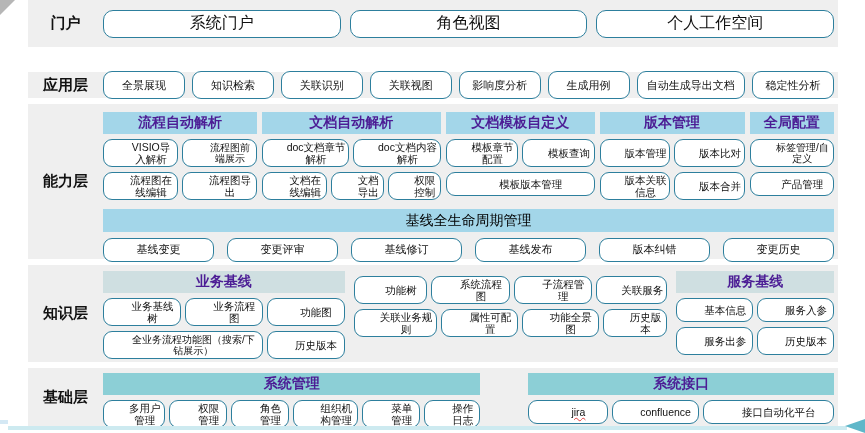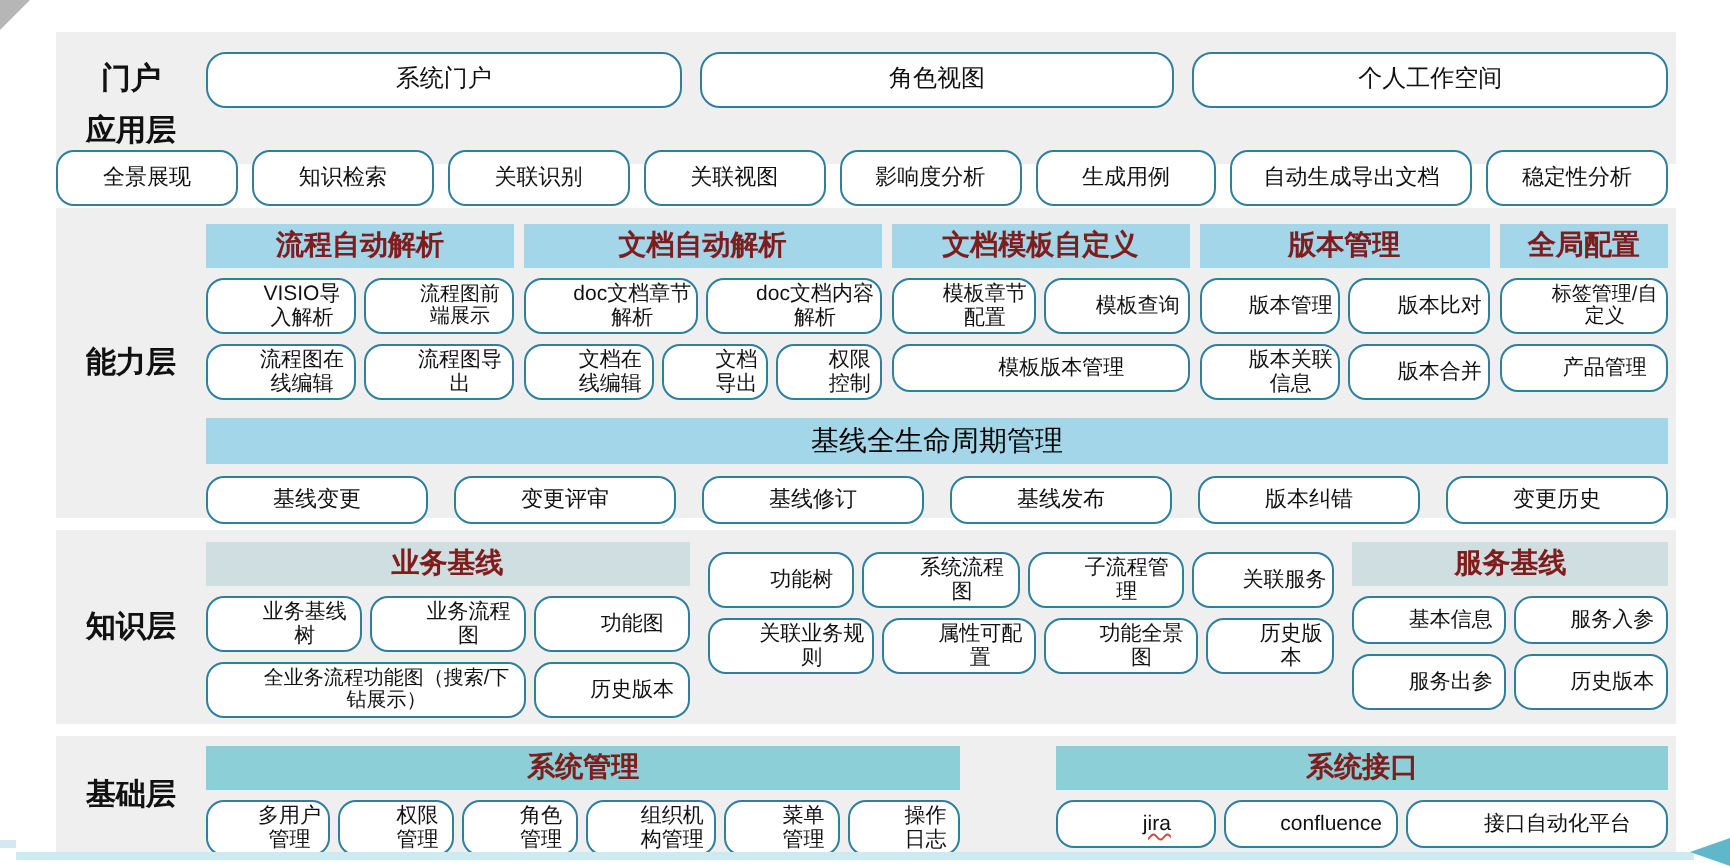--- a/index.html
+++ b/index.html
@@ -7,59 +7,59 @@
   .canvas { position:relative; width:865px; height:433px; background:#ffffff; overflow:hidden; }
 
   .corner-fold { position:absolute; top:0; left:0; width:0; height:0;
     border-top:15px solid #b6b6b6; border-right:15px solid transparent; }
 
   .band { position:absolute; left:28px; width:810px; background:#efefef; display:flex; }
   .band-label { width:75px; display:flex; align-items:center; justify-content:center;
     font-weight:bold; font-size:15px; color:#111; flex:none; }
   .band-content { flex:1; padding-right:4px; }
 
-  #band-portal { top:16px;  height:47px; }
-  #band-app { top:56px; height:26px;flex-direction:column; }
+  #band-portal { top:0;  height:47px; }
+  #band-app { top:72px; height:26px; }
   #band-capability { top:104px; height:155px; }
   #band-knowledge { top:265px; height:97px; }
   #band-foundation { top:368px; height:59px; }
 
   .btn { background:#ffffff; border:1.5px solid #2d7f9d; border-radius:9px;
     display:flex; align-items:center; justify-content:center; text-align:center;
     font-size:11px; color:#111; padding:1px 2px; font-family:inherit; cursor:pointer;
     line-height:1.15; white-space:normal; }
 
   .hrow { display:flex; align-items:center; height:100%; }
   #band-portal .hrow { gap:9px; }
-  #band-portal .btn { flex:1; height:28px; border-radius:10px; font-size:12px; }
+  #band-portal .btn { flex:1; height:28px; border-radius:10px; font-size:16px; }
   #band-app .hrow { gap:7px; }
   #band-app .btn { flex:1; height:28px; }
 
   .groups-row { display:flex; }
   #band-capability .groups-row { gap:5px; padding-top:8px; }
   #band-knowledge .groups-row { gap:9px; padding-top:6px; }
   #band-foundation .groups-row { padding-top:5px; }
 
   .group { display:flex; flex-direction:column; }
   .group-header { height:22px; display:flex; align-items:center; justify-content:center;
-    font-weight:bold; font-size:14px; color:#7f1d1d; }
+    font-weight:bold; font-size:14px; color:#4c1d95; }
   #band-capability .group-header { background:#a3d6e9; }
   #band-knowledge .group-header { background:#cfdfe1; }
   #band-foundation .group-header { background:#8ccfd6; }
 
   .g-row { display:flex; gap:4px; margin-top:5px; }
   .g-row .btn { flex:1; min-height:24px; font-size:10.5px;padding-left:23px; }
   #band-capability .g-row.r1 .btn { min-height:28px; }
   #band-knowledge .g-row.r2 .btn { min-height:28px; }
   .btn.two-line { font-size:10px; }
 
   .baseline-header { margin-top:9px; height:23px; background:#a3d6e9; display:flex;
     align-items:center; justify-content:center; font-weight:normal; font-size:14px; }
   .baseline-row { display:flex; gap:13px; margin-top:6px; }
-  .baseline-row .btn { flex:1; height:24px; }
+  .baseline-row .btn { flex:1; height:24px;font-family:Liberation Mono, monospace; }
 
   .squiggle { text-decoration-line:underline; text-decoration-style:wavy;
     text-decoration-color:#e04040; text-decoration-thickness:1px; }
 
   .bottom-line { position:absolute; left:8px; right:18px; bottom:3px; height:4px; background:#cdeaf0; }
   .bottom-arrow { position:absolute; right:0; bottom:0; width:0; height:0;
     border-right:20px solid #5fb7c9; border-top:7px solid transparent; border-bottom:7px solid transparent; }
   .bottom-left-strip { position:absolute; left:0; bottom:9px; width:8px; height:4px; background:#d4e8f4; }
 </style>
 </head>

